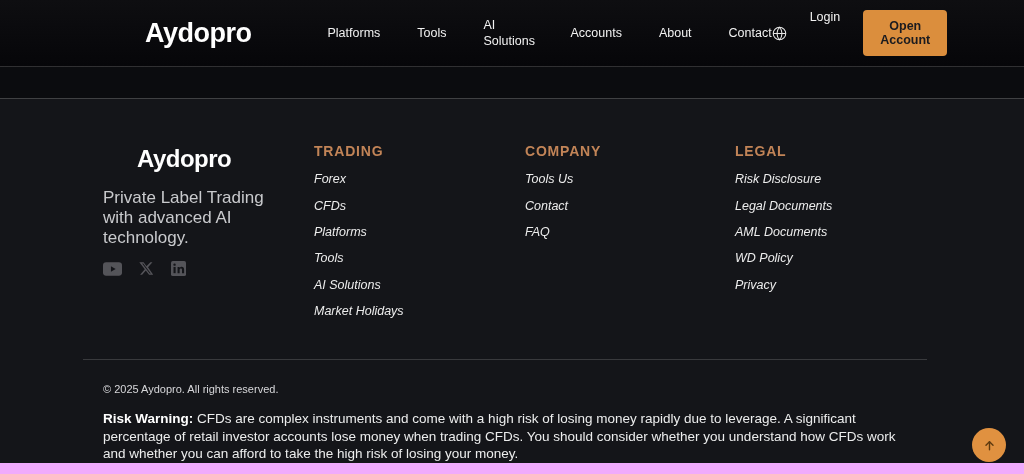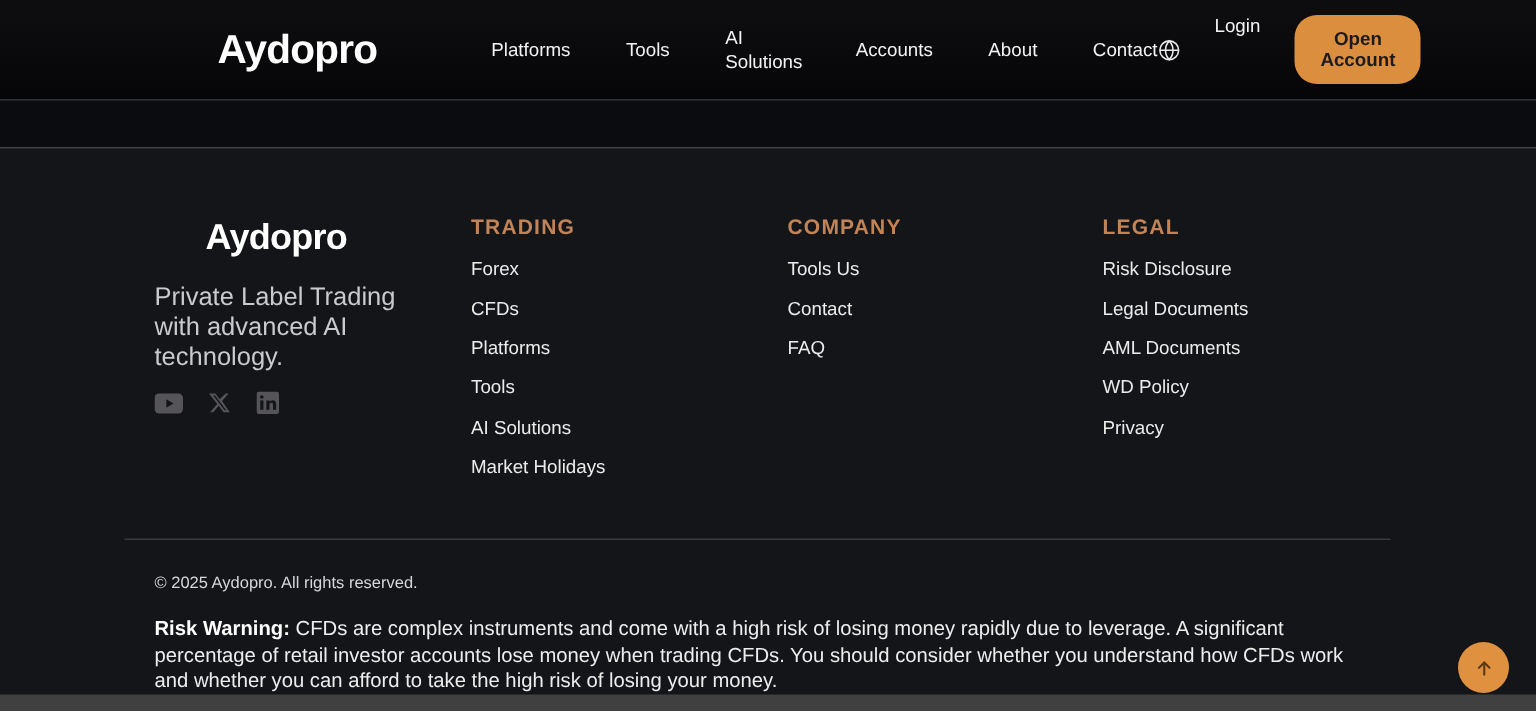--- a/index.html
+++ b/index.html
@@ -3,21 +3,21 @@
 <meta charset="utf-8">
 <style>
   * { margin: 0; padding: 0; box-sizing: border-box; }
   html, body { background: #000; }
   body { font-family: "Liberation Sans", sans-serif; }
   .page {
     position: relative;
     width: 1024px;
     height: 474px;
     overflow: hidden;
-    background: #404040;
+    background: #f0abfc;
   }
 
   
   .header {
     height: 67px;
     background: linear-gradient(180deg, #0e0e11 0%, #060609 100%);
     border-bottom: 1px solid rgba(255,255,255,0.14);
     display: flex;
     align-items: center;
     padding: 0 98px 0 145px;
@@ -57,21 +57,21 @@
     cursor: pointer;
   }
   .open-account-btn {
     background: #DB8E3D;
     color: #1b1b1f;
     border: none;
     font-family: "Liberation Sans", sans-serif;
     font-size: 12.5px;
     font-weight: 700;
     padding: 9px 17px;
-    border-radius: 15px;
+    border-radius: 4px;
     cursor: pointer;
   }
 
   
   .content-strip {
     height: 32px;
     background: #0b0c0f;
     border-bottom: 1px solid rgba(255,255,255,0.22);
   }
 
@@ -108,20 +108,21 @@
     margin-bottom: 7px;
   }
   .footer-link {
     display: block;
     color: #ececec;
     font-size: 12.5px;
     padding: 6.2px 0;
     cursor: pointer;
     text-decoration: none;
     width: max-content;
+    font-style: italic;
   }
   .footer-divider {
     border: none;
     border-top: 1px solid rgba(255,255,255,0.16);
     margin: 35px 97px 0 83px;
   }
   .copyright {
     color: #d7d7da;
     font-size: 11px;
     margin: 23px 103px 0;

